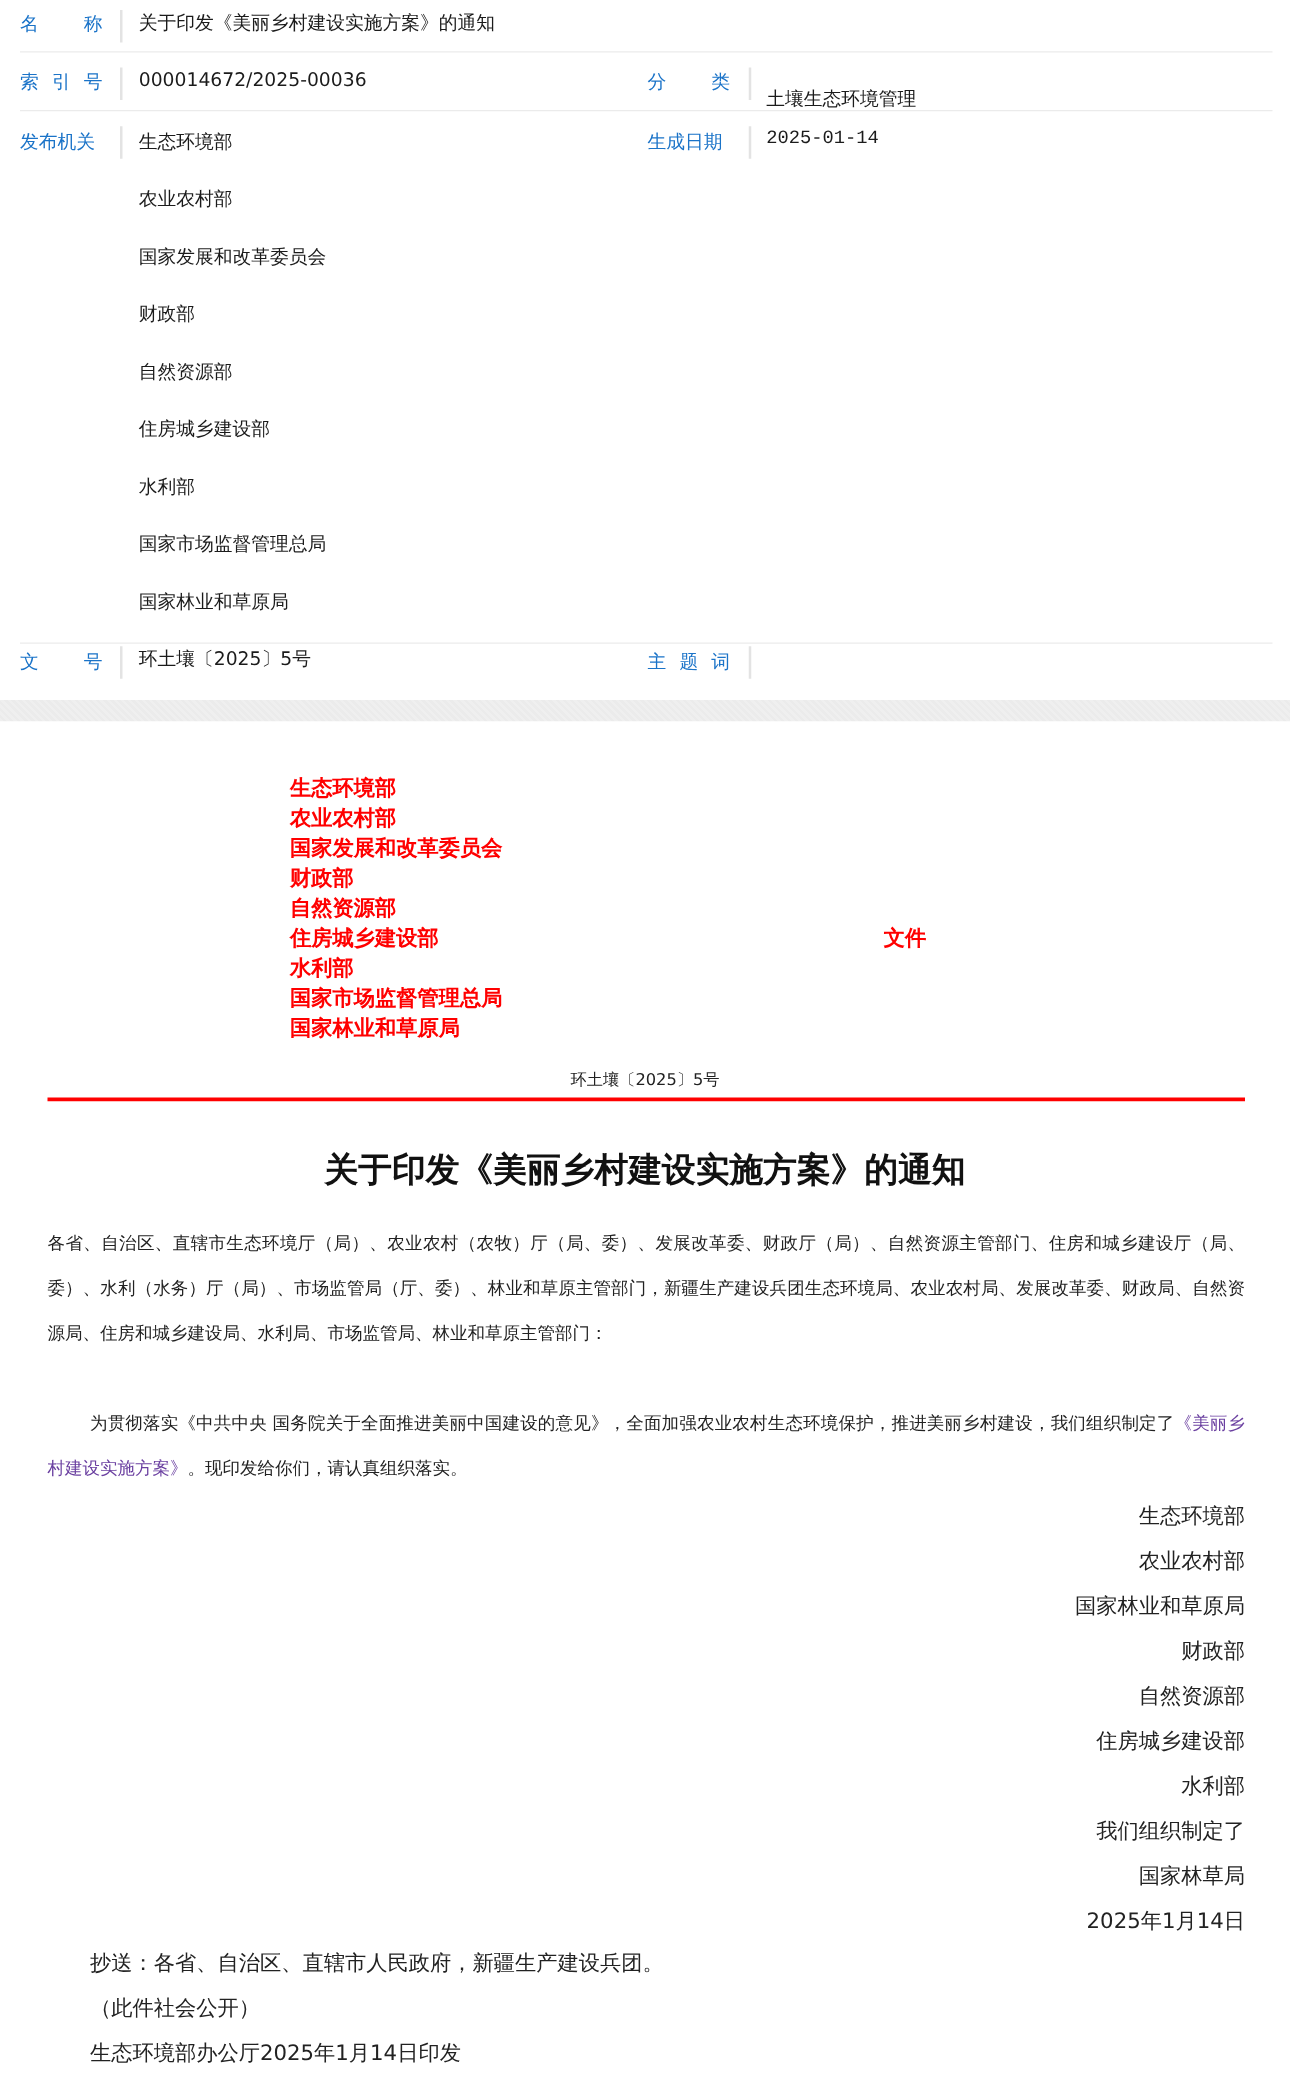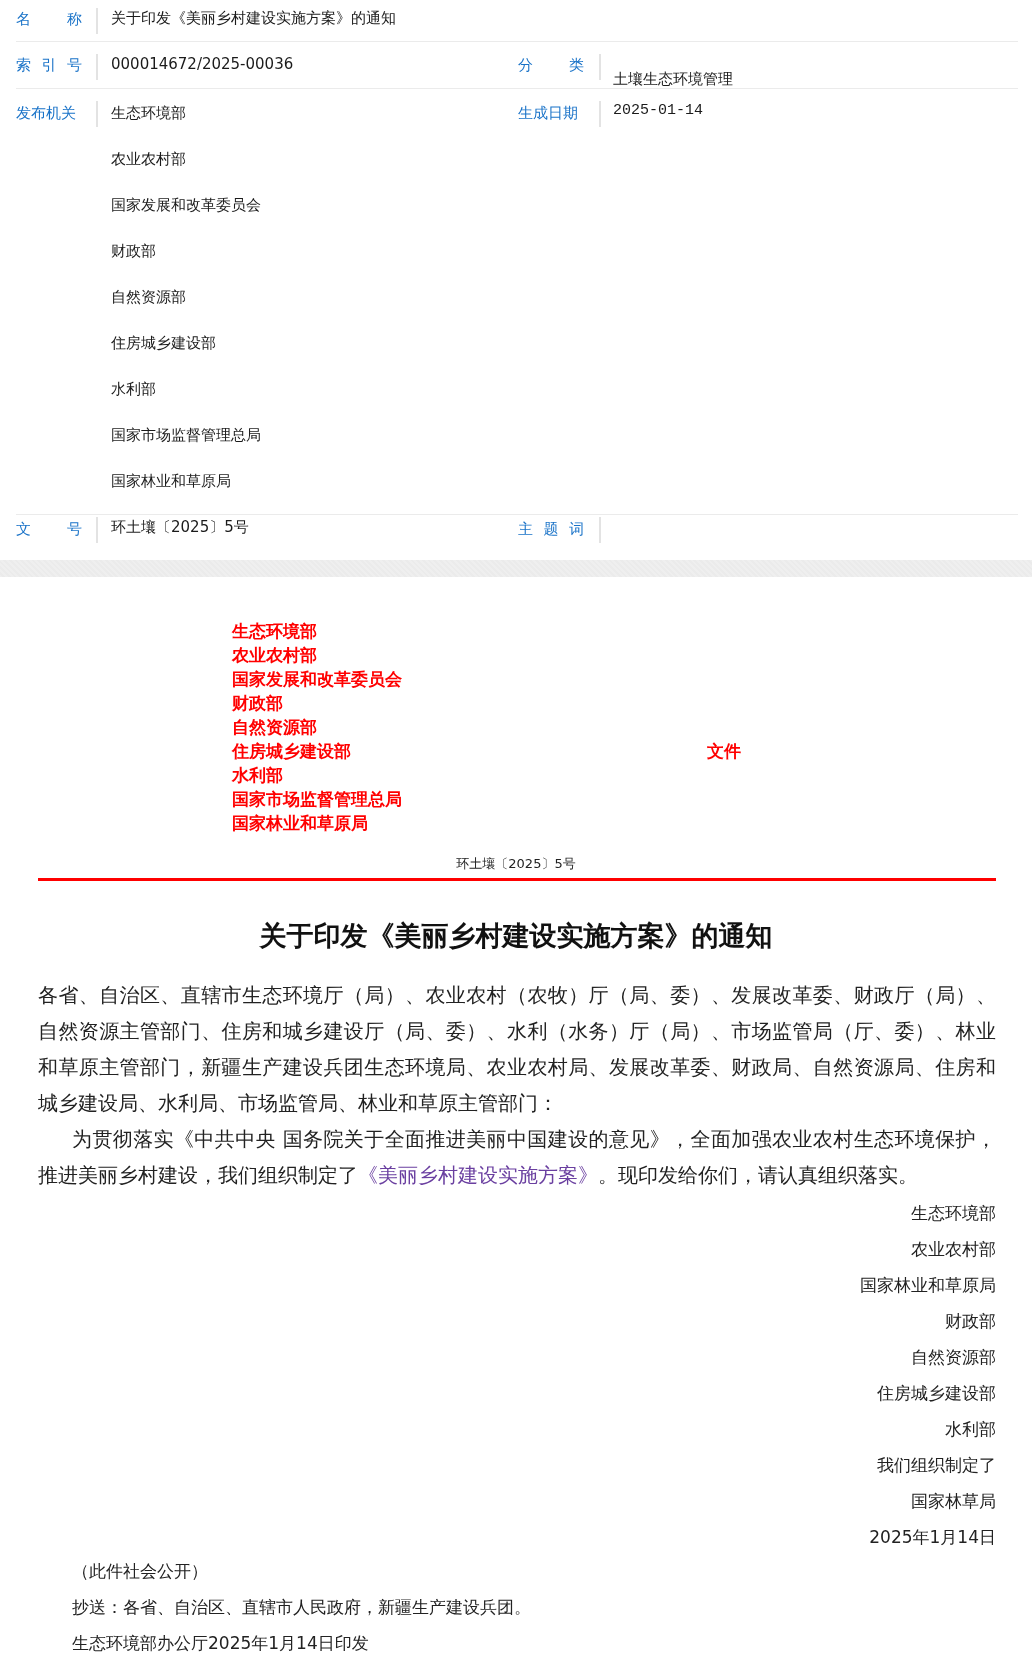--- a/index.html
+++ b/index.html
@@ -95,21 +95,21 @@
       width: 1032px;
       text-align: center;
       font-size: 27px;
       font-weight: bold;
       color: #111;
     }
     .para {
       position: absolute;
       left: 38px;
       width: 958px;
-      font-size: 20px;
+      font-size: 14px;
       line-height: 36px;
       color: #222;
       text-align: justify;
     }
     .para.indent { text-indent: 34px; }
     .para .link { color: #6a3fa0; }
 
     .sign-block {
       position: absolute;
       right: 36px; top: 1195px;
@@ -230,16 +230,16 @@
   <div>财政部</div>
   <div>自然资源部</div>
   <div>住房城乡建设部</div>
   <div>水利部</div>
   <div>我们组织制定了</div>
   <div>国家林草局</div>
   <div>2025年1月14日</div>
 </div>
 
 <div class="footer">
+  <div>抄送：各省、自治区、直辖市人民政府，新疆生产建设兵团。</div>
   <div>（此件社会公开）</div>
-  <div>抄送：各省、自治区、直辖市人民政府，新疆生产建设兵团。</div>
   <div>生态环境部办公厅2025年1月14日印发</div>
 </div>
 
 </body></html>

